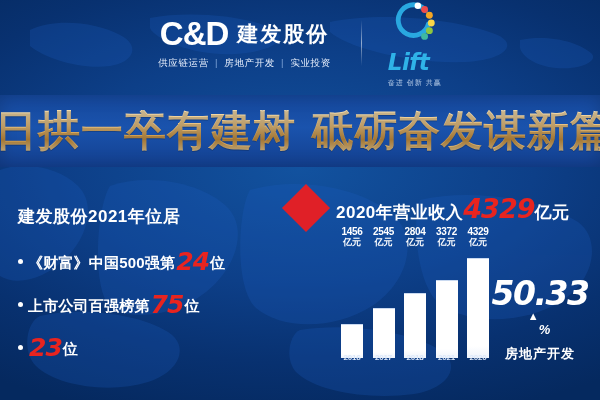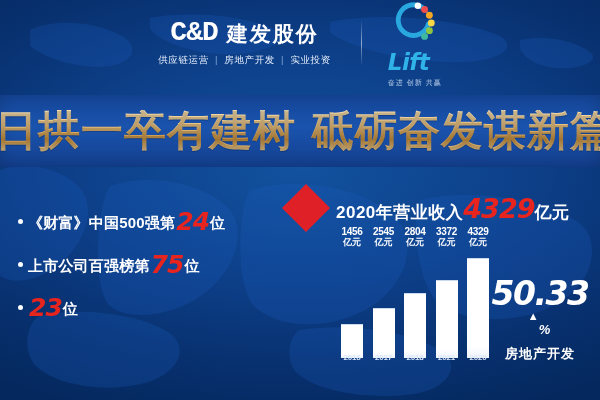--- a/index.html
+++ b/index.html
@@ -41,26 +41,26 @@
     flex-direction: column;
     align-items: center;
     padding-right: 14px;
   }
   .brand-top {
     display: flex;
     align-items: center;
     gap: 9px;
   }
   .cd-mark {
-    font-size: 28px;
+    font-size: 33px;
     font-weight: 700;
     letter-spacing: -1px;
     color: #ffffff;
     line-height: 1;
-    font-family: Liberation Mono, monospace;
+    font-family: Liberation Sans, sans-serif;
   }
   .cd-cn {
     font-size: 21px;
     font-weight: 700;
     color: #ffffff;
     letter-spacing: 2px;
     line-height: 1;
   }
   .brand-sub {
     margin-top: 7px;
@@ -379,20 +379,21 @@
 
   <div class="headline-band">
     <div class="headline">
       <span>日拱一卒有建树</span><span class="gap"></span><span>砥砺奋发谋新篇</span>
     </div>
   </div>
 
   <div class="lower">
 
     <div class="left-col">
+      <div class="left-title">建发股份2021年位居</div>
 
       <div class="bullet-row">
         <span class="dot"></span>
         <span class="b-text">《财富》中国500强第</span>
           <span class="b-num">24</span>
           <span class="b-suffix">位</span>
       </div>
 
       <div class="bullet-row">
         <span class="dot"></span>

